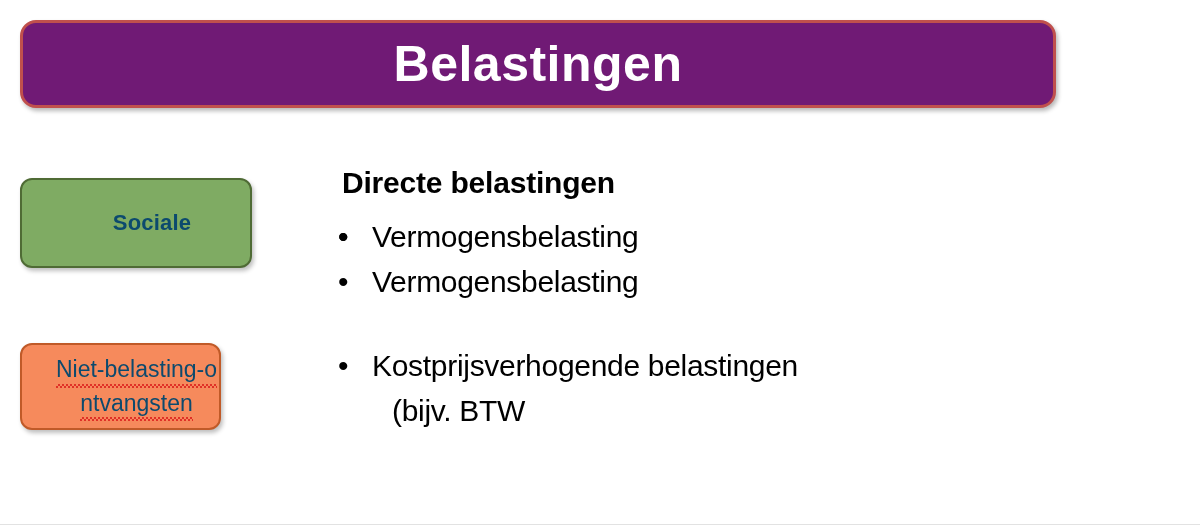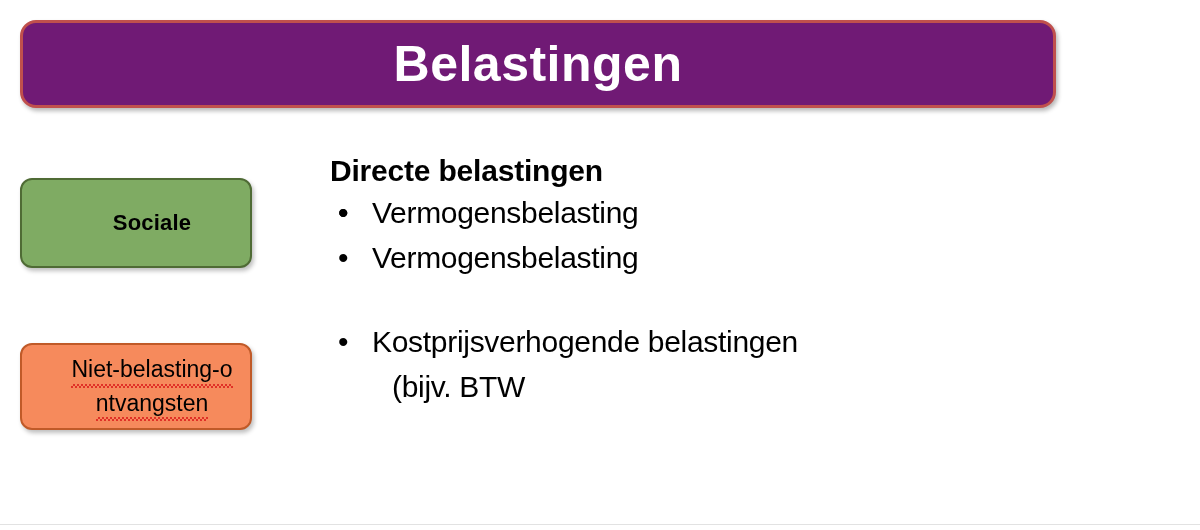--- a/index.html
+++ b/index.html
@@ -44,21 +44,21 @@
   
   .side-box {
     position: absolute;
     box-sizing: border-box;
     border-radius: 12px;
     display: flex;
     flex-direction: column;
     align-items: center;
     justify-content: center;
     box-shadow: 2px 3px 4px rgba(0,0,0,0.25);
-    color: #000000;
+    color: #0c4a6e;
     text-align: center;
     padding-left: 32px;
   }
 
   #box-sociale-premies {
     left: 20px;
     top: 178px;
     width: 232px;
     height: 90px;
     background: #7fab63;
@@ -67,21 +67,21 @@
   #box-sociale-premies .box-line {
     font-size: 22px;
     font-weight: bold;
     line-height: 1.45;
     letter-spacing: 0.2px;
   }
 
   #box-niet-belasting {
     left: 20px;
     top: 343px;
-    width: 232px;
+    width: 201px;
     height: 87px;
     background: #f68a5c;
     border: 2px solid #c05a28;
   }
   #box-niet-belasting .box-line {
     font-size: 23px;
     font-weight: normal;
     line-height: 1.42;
     letter-spacing: 0px;
     position: relative;
@@ -110,21 +110,21 @@
     left: 330px;
     top: 152px;
     width: 690px;
   }
   .section-heading {
     font-size: 30px;
     font-weight: bold;
     color: #000000;
     line-height: 1.25;
     letter-spacing: -0.2px;
-    margin: 0;
+    margin: 12px;
   }
   .bullet-list {
     list-style: none;
     margin: 0;
     padding: 0;
   }
   .bullet-item {
     position: relative;
     padding-left: 42px;
     font-size: 30px;

